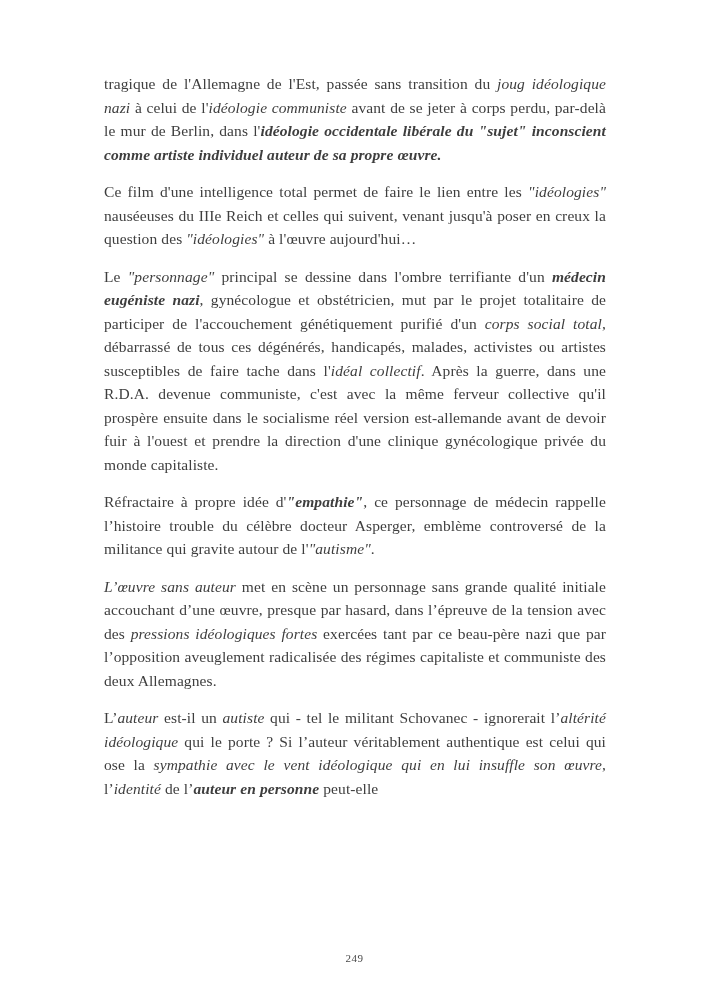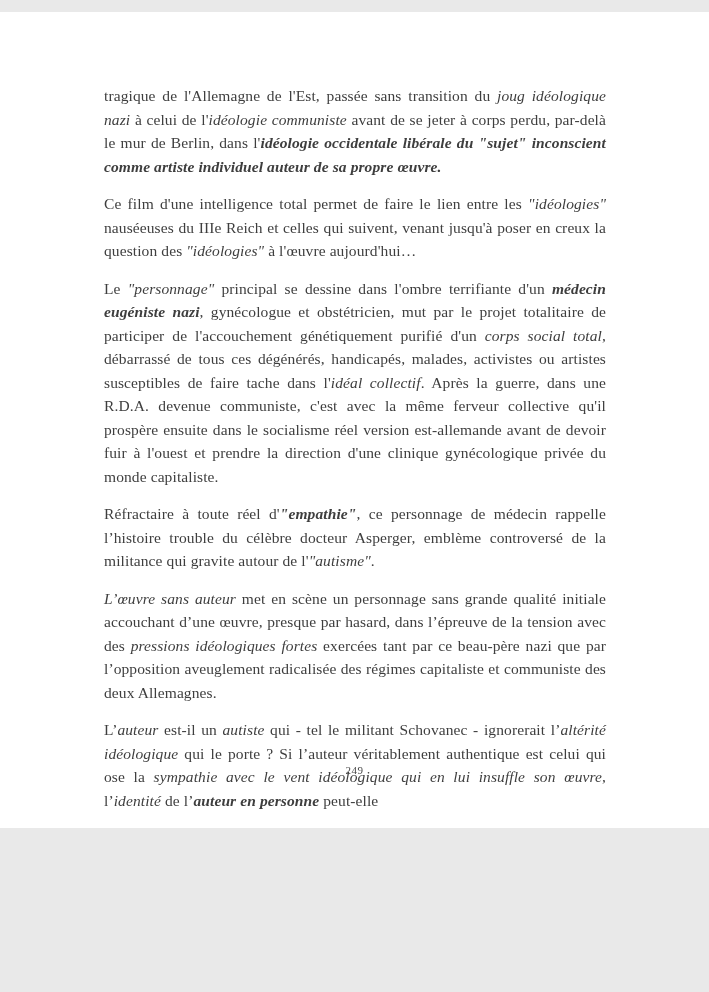--- a/index.html
+++ b/index.html
@@ -3,22 +3,22 @@
 <meta charset="utf-8">
 <style>
   html, body {
     margin: 0;
     padding: 0;
     background: #e9e9e9;
   }
   .page {
     position: relative;
     width: 709px;
-    height: 816px;
-    margin: 12px auto;
+    height: 992px;
+    margin: 0 auto;
     background: var(--bg-color, #ffffff);
     overflow: hidden;
     font-family: "Liberation Serif", "DejaVu Serif", serif;
     color: var(--text-color, #3e3e3e);
   }
   .text-block {
     position: absolute;
     left: 104px;
     top: 72px;
     width: 502px;
@@ -40,37 +40,37 @@
     font-weight: 400;
   }
   .run-bolditalic {
     font-style: italic;
     font-weight: 700;
   }
   .page-footer {
     position: absolute;
     left: 0;
     right: 0;
-    bottom: 50px;
+    bottom: 26px;
     text-align: center;
   }
   .page-number {
     font-size: 11px;
     letter-spacing: 0.5px;
     color: var(--pagenum-color, #4a4a4a);
   }
 </style>
 </head>
 <body>
 
 <div class="page">
   <main class="text-block">
       <p><span class="run-normal">tragique de l'Allemagne de l'Est, passée sans transition du </span><span class="run-italic">joug idéologique nazi</span><span class="run-normal"> à celui de l'</span><span class="run-italic">idéologie communiste</span><span class="run-normal"> avant de se jeter à corps perdu, par-delà le mur de Berlin, dans l'</span><span class="run-bolditalic">idéologie occidentale libérale du "sujet" inconscient comme artiste individuel auteur de sa propre œuvre.</span></p>
       <p><span class="run-normal">Ce film d'une intelligence total permet de faire le lien entre les </span><span class="run-italic">"idéologies"</span><span class="run-normal"> nauséeuses du IIIe Reich et celles qui suivent, venant jusqu'à poser en creux la question des </span><span class="run-italic">"idéologies"</span><span class="run-normal"> à l'œuvre aujourd'hui…</span></p>
       <p><span class="run-normal">Le </span><span class="run-italic">"personnage"</span><span class="run-normal"> principal se dessine dans l'ombre terrifiante d'un </span><span class="run-bolditalic">médecin eugéniste nazi</span><span class="run-normal">, gynécologue et obstétricien, mut par le projet totalitaire de participer de l'accouchement génétiquement purifié d'un </span><span class="run-italic">corps social total</span><span class="run-normal">, débarrassé de tous ces dégénérés, handicapés, malades, activistes ou artistes susceptibles de faire tache dans l'</span><span class="run-italic">idéal collectif</span><span class="run-normal">. Après la guerre, dans une R.D.A. devenue communiste, c'est avec la même ferveur collective qu'il prospère ensuite dans le socialisme réel version est-allemande avant de devoir fuir à l'ouest et prendre la direction d'une clinique gynécologique privée du monde capitaliste.</span></p>
-      <p><span class="run-normal">Réfractaire à toute réel d'</span><span class="run-bolditalic">"empathie"</span><span class="run-normal">, ce personnage de médecin rappelle l’histoire trouble du célèbre docteur Asperger, emblème controversé de la militance qui gravite autour de l'</span><span class="run-italic">"autisme"</span><span class="run-normal">.</span></p>
+      <p><span class="run-normal">Réfractaire à propre idée d'</span><span class="run-bolditalic">"empathie"</span><span class="run-normal">, ce personnage de médecin rappelle l’histoire trouble du célèbre docteur Asperger, emblème controversé de la militance qui gravite autour de l'</span><span class="run-italic">"autisme"</span><span class="run-normal">.</span></p>
       <p><span class="run-italic">L’œuvre sans auteur</span><span class="run-normal"> met en scène un personnage sans grande qualité initiale accouchant d’une œuvre, presque par hasard, dans l’épreuve de la tension avec des </span><span class="run-italic">pressions idéologiques fortes</span><span class="run-normal"> exercées tant par ce beau-père nazi que par l’opposition aveuglement radicalisée des régimes capitaliste et communiste des deux Allemagnes.</span></p>
       <p><span class="run-normal">L’</span><span class="run-italic">auteur</span><span class="run-normal"> est-il un </span><span class="run-italic">autiste</span><span class="run-normal"> qui - tel le militant Schovanec - ignorerait l’</span><span class="run-italic">altérité idéologique</span><span class="run-normal"> qui le porte ? Si l’auteur véritablement authentique est celui qui ose la </span><span class="run-italic">sympathie avec le vent idéologique qui en lui insuffle son œuvre</span><span class="run-normal">, l’</span><span class="run-italic">identité</span><span class="run-normal"> de l’</span><span class="run-bolditalic">auteur en personne</span><span class="run-normal"> peut-elle</span></p>
     </main>
   <footer class="page-footer">
     <span class="page-number">249</span>
   </footer>
 </div>
 
 </body></html>

